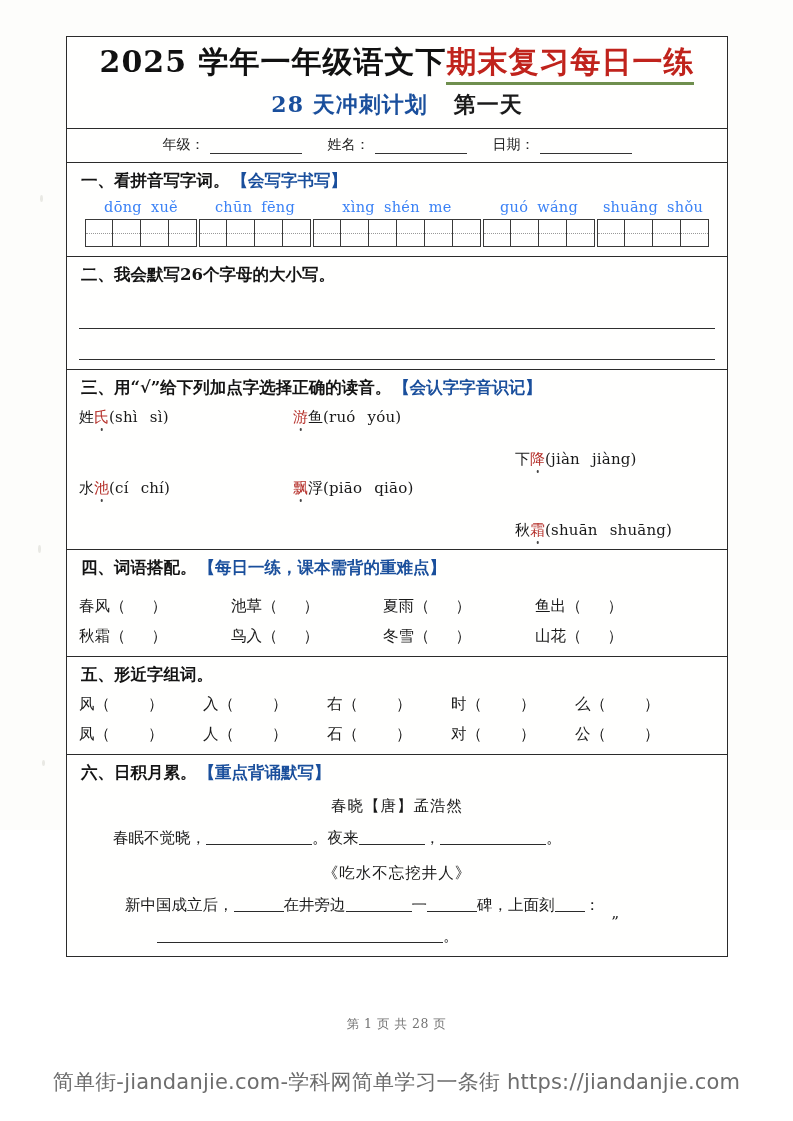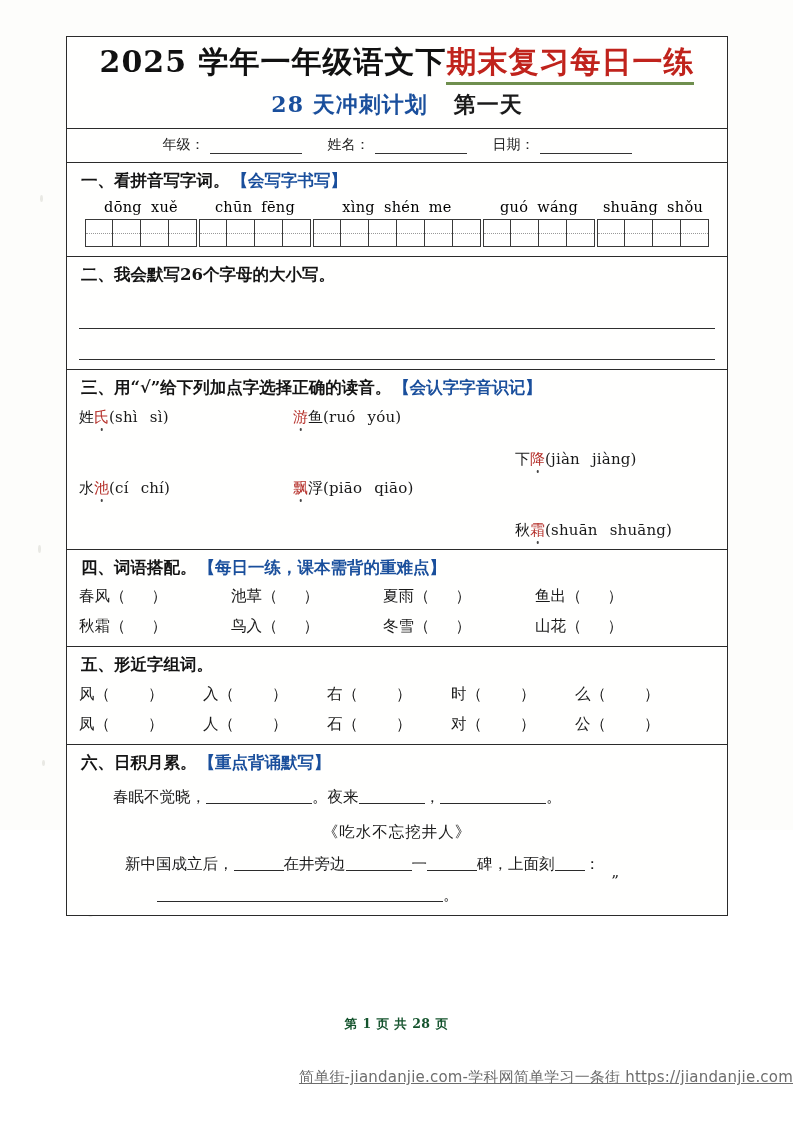--- a/index.html
+++ b/index.html
@@ -137,21 +137,21 @@
     padding: 0 6px;
     margin-top: 6px;
   }
   .py-group { text-align: center; }
   .py-line {
     font-family: "DejaVu Serif", "Liberation Serif", serif;
     font-size: 14.5px;
     letter-spacing: .3px;
     margin-bottom: 4px;
     white-space: nowrap;
-    color: #000000;
+    color: #3b82f6;
   }
   .py-line span { display: inline-block; }
   .py-line span + span { margin-left: 9px; }
   .grid-boxes { display: flex; }
   .tzg {
     width: 28px;
     height: 28px;
     border: 1.2px solid #3a3a3a;
     box-sizing: border-box;
     position: relative;
@@ -200,21 +200,21 @@
     border-radius: 50%;
     background: #444;
     transform: translateX(-50%);
   }
   .py-opt { letter-spacing: .2px; }
   .py-opt .gap { display: inline-block; width: 12px; }
 
   
   .match-row {
     display: flex;
-    margin-top: 5px;
+    margin-top: 15px;
     font-size: 15.5px;
   }
   .match-row + .match-row { margin-top: 9px; }
   .match-item {
     width: 152px;
     white-space: nowrap;
   }
   .paren-gap { display: inline-block; width: 26px; }
 
   
@@ -281,34 +281,33 @@
     font-size: 15px;
   }
 
   
   .page-num {
     position: absolute;
     top: 1016px;
     left: 0; right: 0;
     text-align: center;
     font-size: 12.5px;
-    font-weight: bold;
-    color: #14532d;
+    font-weight: normal;
+    color: #737373;
     letter-spacing: .5px;
   }
   .watermark {
     position: absolute;
     top: 1068px;
     left: 0; right: 0;
-    text-align: right;
-    font-size: 15px;
+    text-align: center;
+    font-size: 21px;
     color: #6d6d6d;
     font-family: "DejaVu Sans", "Liberation Sans", sans-serif;
     letter-spacing: .2px;
-    text-decoration: underline;
   }
 
   
   .speckle {
     position: absolute;
     background: #d8d8d2;
     border-radius: 50%;
     opacity: .55;
   }
 </style>
@@ -455,20 +454,21 @@
             <div class="near-item"><span>石</span><span>（<span class="near-gap"></span>）</span></div>
             <div class="near-item"><span>对</span><span>（<span class="near-gap"></span>）</span></div>
             <div class="near-item"><span>公</span><span>（<span class="near-gap"></span>）</span></div>
           </div>
         </div>
     </div>
 
     <div class="section">
       <div class="sec-head"><span class="hl">六、日积月累。</span><span class="tag-blue">【重点背诵默写】</span></div>
 
+      <div class="poem-title">春晓【唐】孟浩然</div>
       <div class="poem-line"><span>春眠不觉晓，</span><span class="blank-u bu-long"></span><span>。夜来</span><span class="blank-u bu-mid"></span><span>，</span><span class="blank-u bu-long"></span><span>。</span></div>
 
       <div class="passage-title">《吃水不忘挖井人》</div>
       <div class="passage-line"><span>新中国成立后，</span><span class="blank-u bu-short"></span><span>在井旁边</span><span class="blank-u bu-mid"></span><span>一</span><span class="blank-u bu-short"></span><span>碑，上面刻</span><span class="blank-u bu-xs"></span><span>：</span></div>
 
       <div class="passage-last"><span class="quote-end">”</span><span class="blank-u bu-full"></span><span>。</span></div>
     </div>
 
   </div>
 

